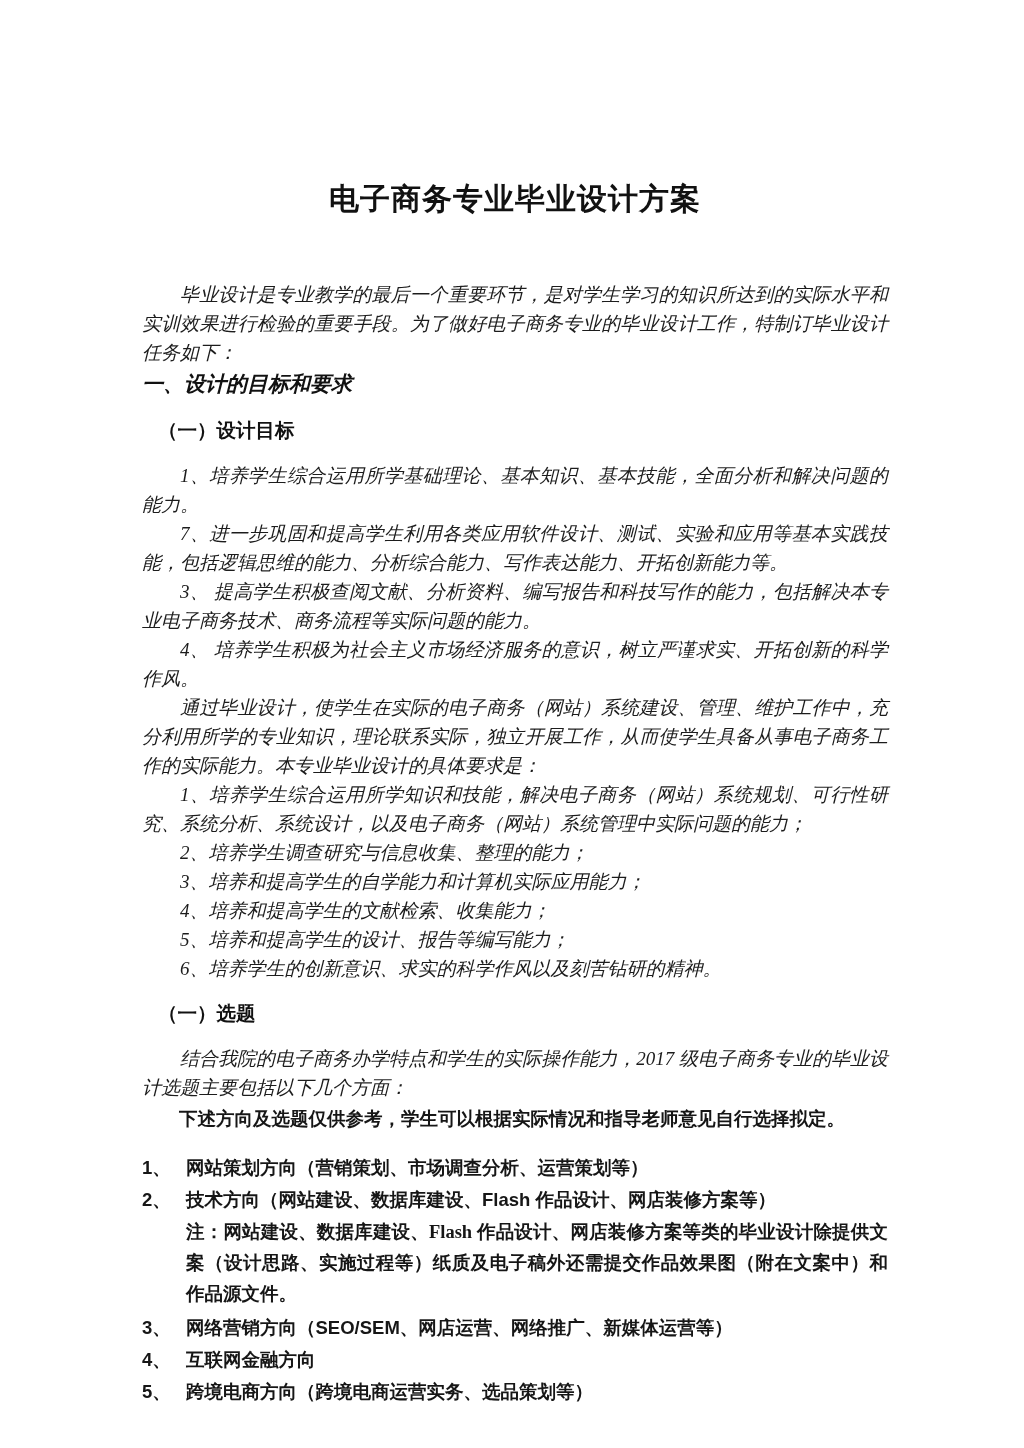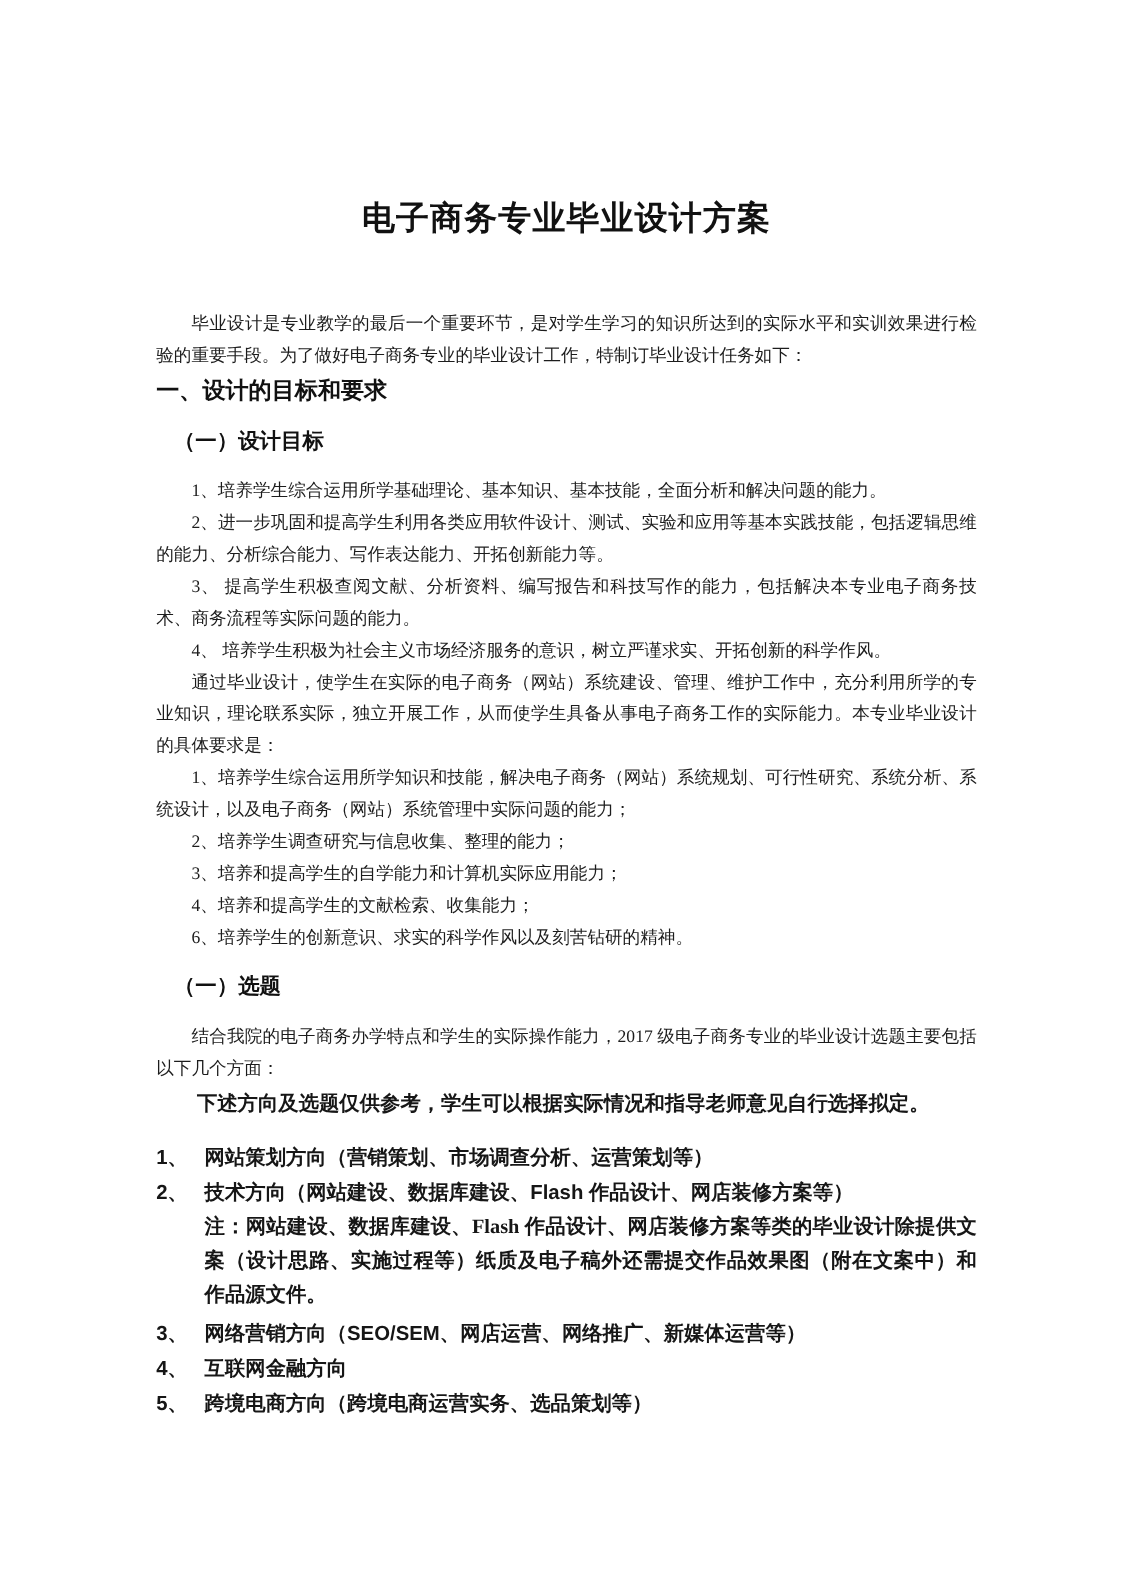--- a/index.html
+++ b/index.html
@@ -26,33 +26,35 @@
     font-size: 30px;
     line-height: 42px;
     font-weight: bold;
     text-align: center;
     letter-spacing: 1px;
     color: #111111;
     font-family: "Liberation Serif", "DejaVu Serif", serif;
   }
   .para {
     margin: 0;
-    font-size: 16px;
+    font-size: 19px;
     line-height: 29px;
     text-align: justify;
     text-justify: inter-ideograph;
+    font-style: italic;
   }
   .indent { text-indent: 2em; }
   .intro-para { margin-top: 60px; }
   .h-level1 {
     margin: 2px 0 0 0;
     font-size: 21px;
     line-height: 31px;
     font-weight: bold;
     color: #111111;
+    font-style: italic;
   }
   .h-level2 {
     margin: 16px;
     font-size: 19.5px;
     line-height: 29px;
     font-weight: bold;
     color: #111111;
   }
   .dir-row {
     display: flex;
@@ -97,29 +99,30 @@
   <div class="content">
 
     <h1 class="doc-title">电子商务专业毕业设计方案</h1>
 
     <p class="para indent intro-para">毕业设计是专业教学的最后一个重要环节，是对学生学习的知识所达到的实际水平和实训效果进行检验的重要手段。为了做好电子商务专业的毕业设计工作，特制订毕业设计任务如下：</p>
 
     <h2 class="h-level1">一、设计的目标和要求</h2>
 
     <h3 class="h-level2">（一）设计目标</h3>
     <p class="para indent">1、培养学生综合运用所学基础理论、基本知识、基本技能，全面分析和解决问题的能力。</p>
-    <p class="para indent">2、进一步巩固和提高学生利用各类应用软件设计、测试、实验和应用等基本实践技能，包括逻辑思维的能力、分析综合能力、写作表达能力、开拓创新能力等。</p>
+    <p class="para indent">7、进一步巩固和提高学生利用各类应用软件设计、测试、实验和应用等基本实践技能，包括逻辑思维的能力、分析综合能力、写作表达能力、开拓创新能力等。</p>
     <p class="para indent">3、 提高学生积极查阅文献、分析资料、编写报告和科技写作的能力，包括解决本专业电子商务技术、商务流程等实际问题的能力。</p>
     <p class="para indent">4、 培养学生积极为社会主义市场经济服务的意识，树立严谨求实、开拓创新的科学作风。</p>
 
     <p class="para indent">通过毕业设计，使学生在实际的电子商务（网站）系统建设、管理、维护工作中，充分利用所学的专业知识，理论联系实际，独立开展工作，从而使学生具备从事电子商务工作的实际能力。本专业毕业设计的具体要求是：</p>
     <p class="para indent">1、培养学生综合运用所学知识和技能，解决电子商务（网站）系统规划、可行性研究、系统分析、系统设计，以及电子商务（网站）系统管理中实际问题的能力；</p>
     <p class="para indent">2、培养学生调查研究与信息收集、整理的能力；</p>
     <p class="para indent">3、培养和提高学生的自学能力和计算机实际应用能力；</p>
     <p class="para indent">4、培养和提高学生的文献检索、收集能力；</p>
+    <p class="para indent">5、培养和提高学生的设计、报告等编写能力；</p>
     <p class="para indent">6、培养学生的创新意识、求实的科学作风以及刻苦钻研的精神。</p>
 
 
     <h3 class="h-level2">（一）选题</h3>
     <p class="para indent">结合我院的电子商务办学特点和学生的实际操作能力，2017 级电子商务专业的毕业设计选题主要包括以下几个方面：</p>
     <p class="advice-line">下述方向及选题仅供参考，学生可以根据实际情况和指导老师意见自行选择拟定。</p>
 
     <div class="dir-row">
       <span class="dir-num">1、</span>
       <span class="dir-text">网站策划方向（营销策划、市场调查分析、运营策划等）</span>

